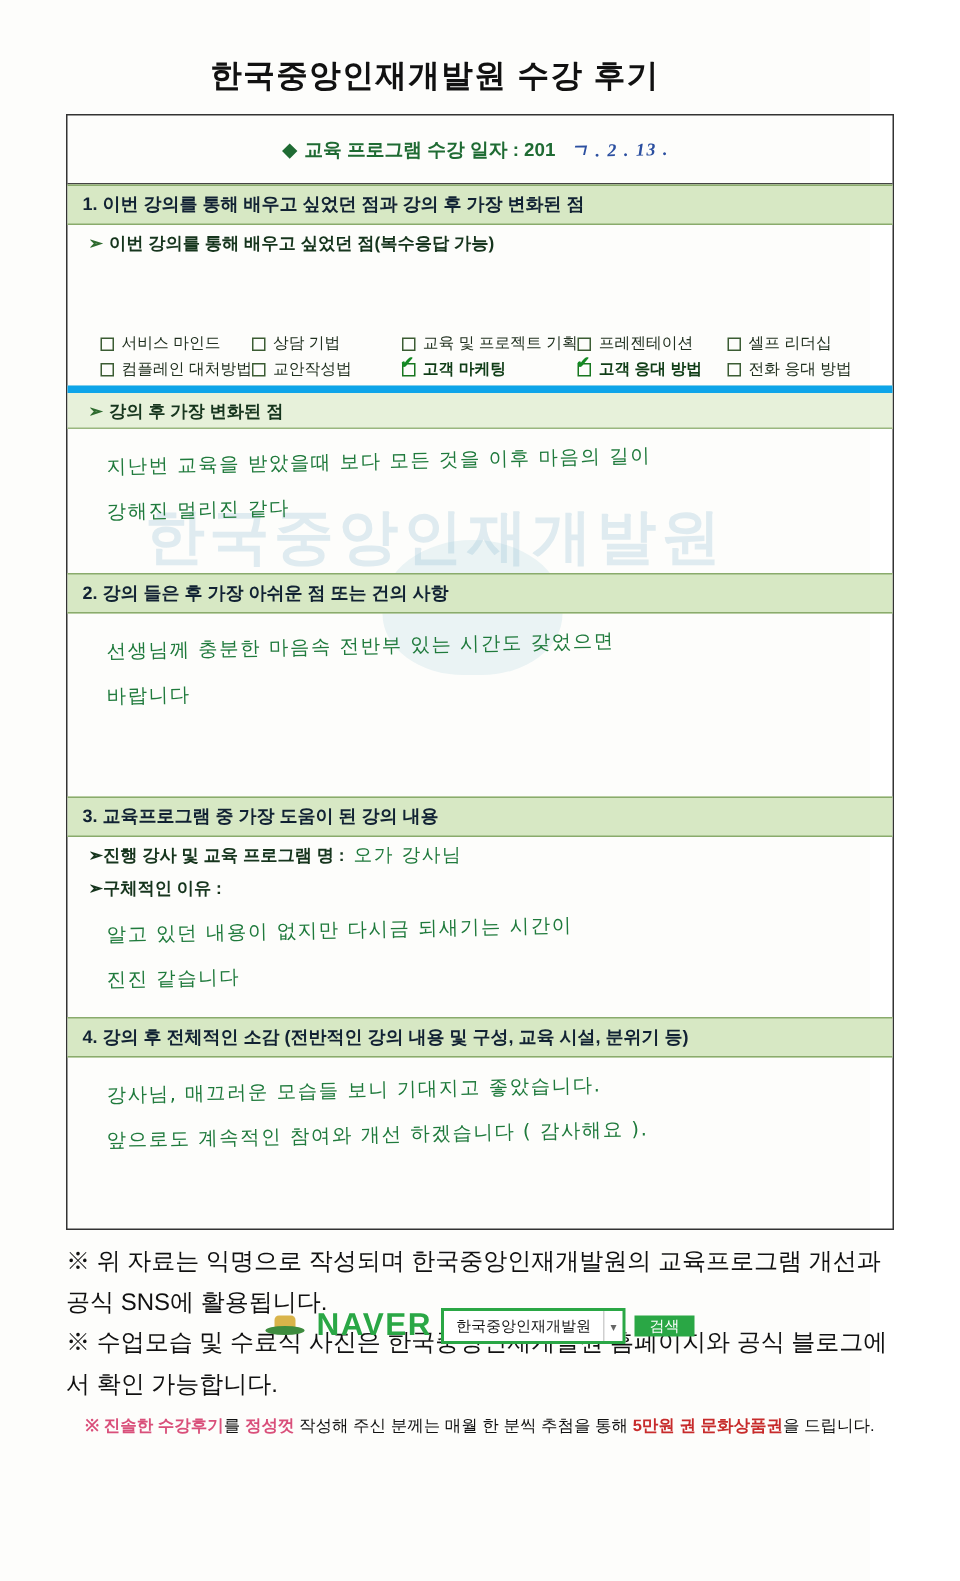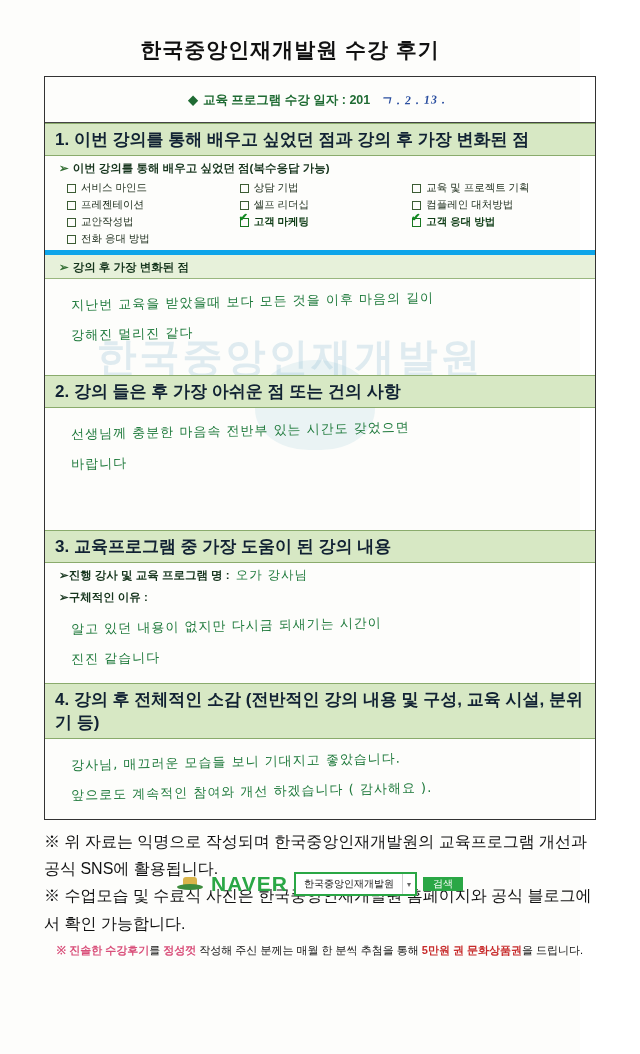--- a/index.html
+++ b/index.html
@@ -54,38 +54,39 @@
     min-width: 78px;
     border-bottom: 1px solid transparent;
     color: #2b4fa0;
     font-family: "Liberation Serif", serif;
     font-style: italic;
   }
   .section-head {
     background: #d7e8c4;
     border-bottom: 1px solid #8aab6c;
     border-top: 1px solid #8aab6c;
-    font-size: 17px;
+    font-size: 12px;
     font-weight: bold;
     color: #123;
     padding: 4px 10px;
     box-sizing: border-box;
   }
   .sub-q {
     font-size: 11.5px;
     font-weight: bold;
     color: #16351d;
     padding: 5px 10px 3px 14px;
   }
   .sub-q .arrow { color: #2f6b2f; margin-right: 4px; }
   .opt-grid {
     display: grid;
-    grid-template-columns: 1fr 1fr 1fr;
+    grid-template-columns: 1fr 1fr 1fr 1fr 1fr;
     padding: 2px 10px 4px 22px;
     row-gap: 3px;
+    margin-top: 47px;
   }
   .opt {
     font-size: 10.5px;
     color: #20301f;
     white-space: nowrap;
   }
   .opt .box {
     display: inline-block;
     width: 7px;
     height: 7px;

